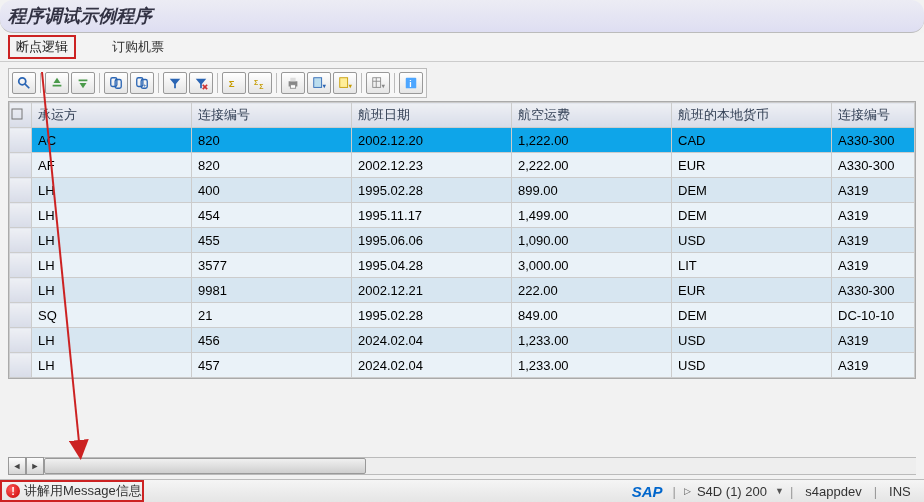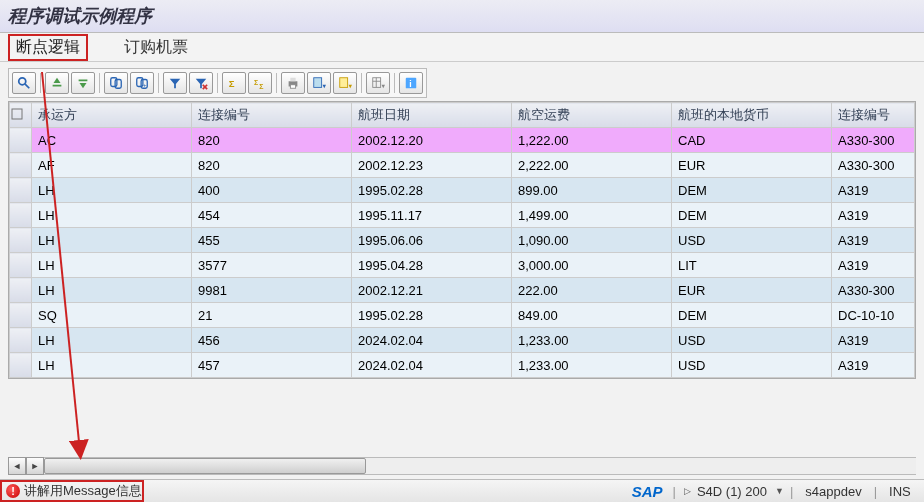--- a/index.html
+++ b/index.html
@@ -14,40 +14,41 @@
     position: relative;
   }
   
   .header {
     background: linear-gradient(#ececf4, #dedef2);
     border-bottom: 1px solid #bbb;
     height: 32px;
     display: flex;
     align-items: center;
     padding-left: 8px;
+    border-radius: 13px;
   }
   .header-title {
     font-size: 18px;
     font-style: italic;
     color: #333344;
     font-weight: bold;
   }
 
   
   .tabs-row {
     background: #f3f3f3;
     border-bottom: 1px solid #ccc;
     display: flex;
     align-items: center;
     height: 28px;
     padding-left: 8px;
     gap: 30px;
   }
   .tab {
-    font-size: 16px;
+    font-size: 13px;
     color: #333;
     padding: 1px 6px;
     cursor: pointer;
   }
   .tab.highlight {
     border: 2px solid #cc2222;
     color: #222;
   }
 
   
@@ -110,21 +111,21 @@
   }
   table.grid th {
     background: linear-gradient(#eef0f5, #d8dce8);
     color: #334055;
     font-weight: normal;
   }
   table.grid th.selcol { width: 18px; padding:0; }
   table.grid td.selcell { background: linear-gradient(#eef0f5, #d8dce8); width:18px; }
   table.grid tr:nth-child(odd) td.dc { background: #d7e6f1; }
   table.grid tr:nth-child(even) td.dc { background: #eaf2f8; }
-  table.grid tr.selected td.dc { background: #f0abfc; }
+  table.grid tr.selected td.dc { background: #0ea5e9; }
 
   
   .hscroll {
     position: absolute;
     bottom: 8px;
     left: 8px;
     right: 8px;
     height: 16px;
     display: flex;
     align-items: center;

